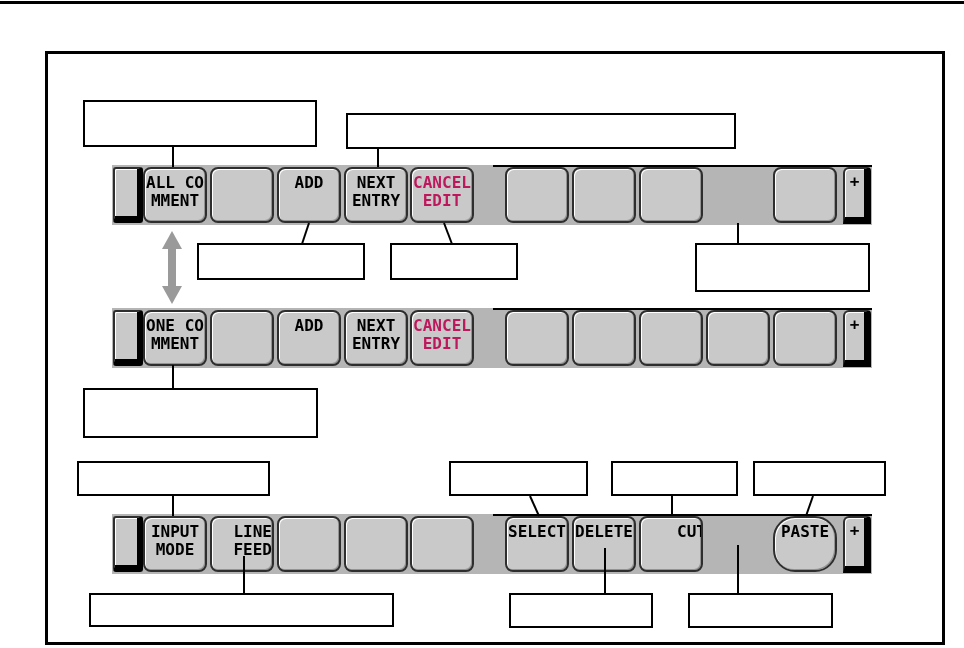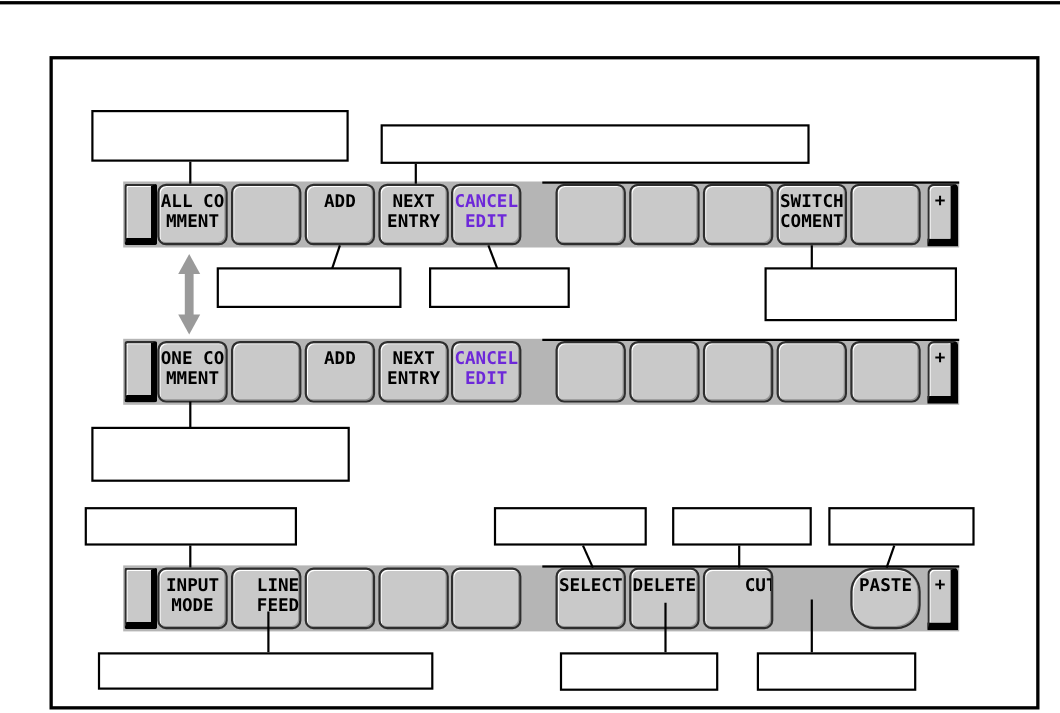--- a/index.html
+++ b/index.html
@@ -9,21 +9,21 @@
   .frame{position:absolute;left:45px;top:51px;width:900px;height:594px;
          border:3px solid #000;box-sizing:border-box;}
   .callout{position:absolute;background:#fff;border:2px solid #000;box-sizing:border-box;z-index:3;}
   .softkey-bar{position:absolute;left:112px;width:760px;height:60px;background:#b5b5b5;z-index:2;}
   .bar-topline{position:absolute;left:381px;top:0;width:379px;height:2px;background:#000;}
   .softkey{position:absolute;top:2px;width:64px;height:56px;box-sizing:border-box;
            background:#c9c9c9;border:2px solid #2e2e2e;border-radius:8px;
            box-shadow:inset 1px 1px 0 #ffffff,inset -1px -1px 0 #939393;
            color:#000;font-weight:bold;font-size:16px;line-height:18px;
            text-align:center;white-space:pre-line;padding-top:5px;overflow:hidden;}
-  .softkey.green{color:#6d28d9;}
+  .softkey.green{color:#be185d;}
   .return-key{position:absolute;left:1px;top:2px;width:30px;height:56px;box-sizing:border-box;
               background:#c9c9c9;border:2px solid #2e2e2e;border-right:6px solid #000;
               border-bottom:7px solid #000;border-radius:3px;
               box-shadow:inset 1px 1px 0 #ffffff;}
   .plus-key{position:absolute;left:731px;top:2px;width:28px;height:57px;box-sizing:border-box;
             background:#c9c9c9;border:2px solid #2e2e2e;border-right:7px solid #000;
             border-bottom:7px solid #000;border-radius:6px 4px 0 0;
             box-shadow:inset 1px 1px 0 #ffffff;
             color:#000;font-weight:bold;font-size:16px;line-height:14px;
             text-align:center;padding-top:6px;}
@@ -58,22 +58,20 @@
 MMENT</div>
       <div class="softkey" style="left: 98px;"></div>
       <div class="softkey" style="left: 165px;">ADD</div>
       <div class="softkey" style="left: 232px;">NEXT
 ENTRY</div>
       <div class="softkey green" style="left: 298px;">CANCEL
 EDIT</div>
       <div class="softkey" style="left: 393px;"></div>
       <div class="softkey" style="left: 460px;"></div>
       <div class="softkey" style="left: 527px;"></div>
-      <div class="softkey" style="left: 594px;">SWITCH
-COMENT</div>
       <div class="softkey" style="left: 661px;"></div>
       <div class="plus-key">+</div>
     </div>
   <div class="softkey-bar" style="top:308px;">
       <div class="return-key"></div>
       <div class="bar-topline"></div>
       <div class="softkey" style="left: 31px;">ONE CO
 MMENT</div>
       <div class="softkey" style="left: 98px;"></div>
       <div class="softkey" style="left: 165px;">ADD</div>

